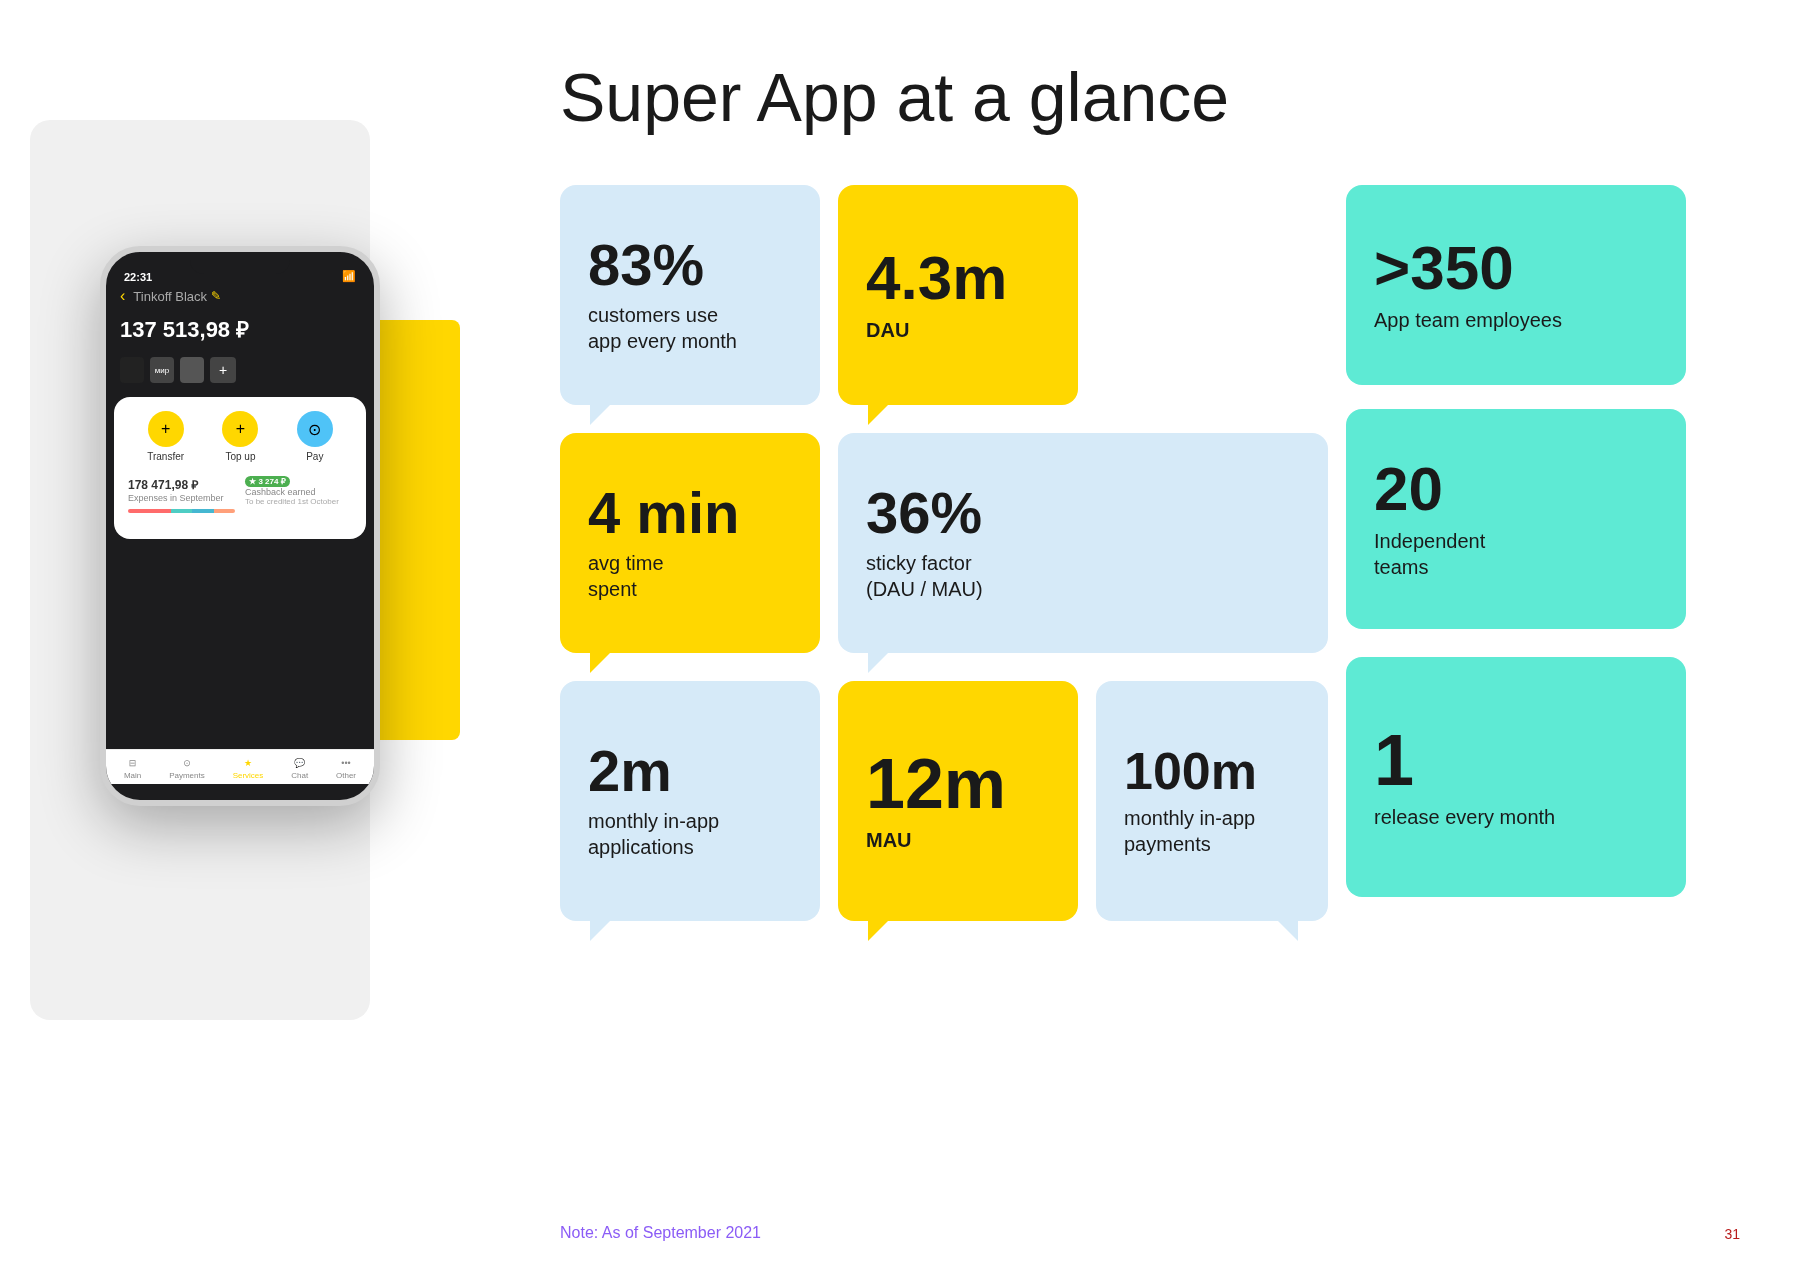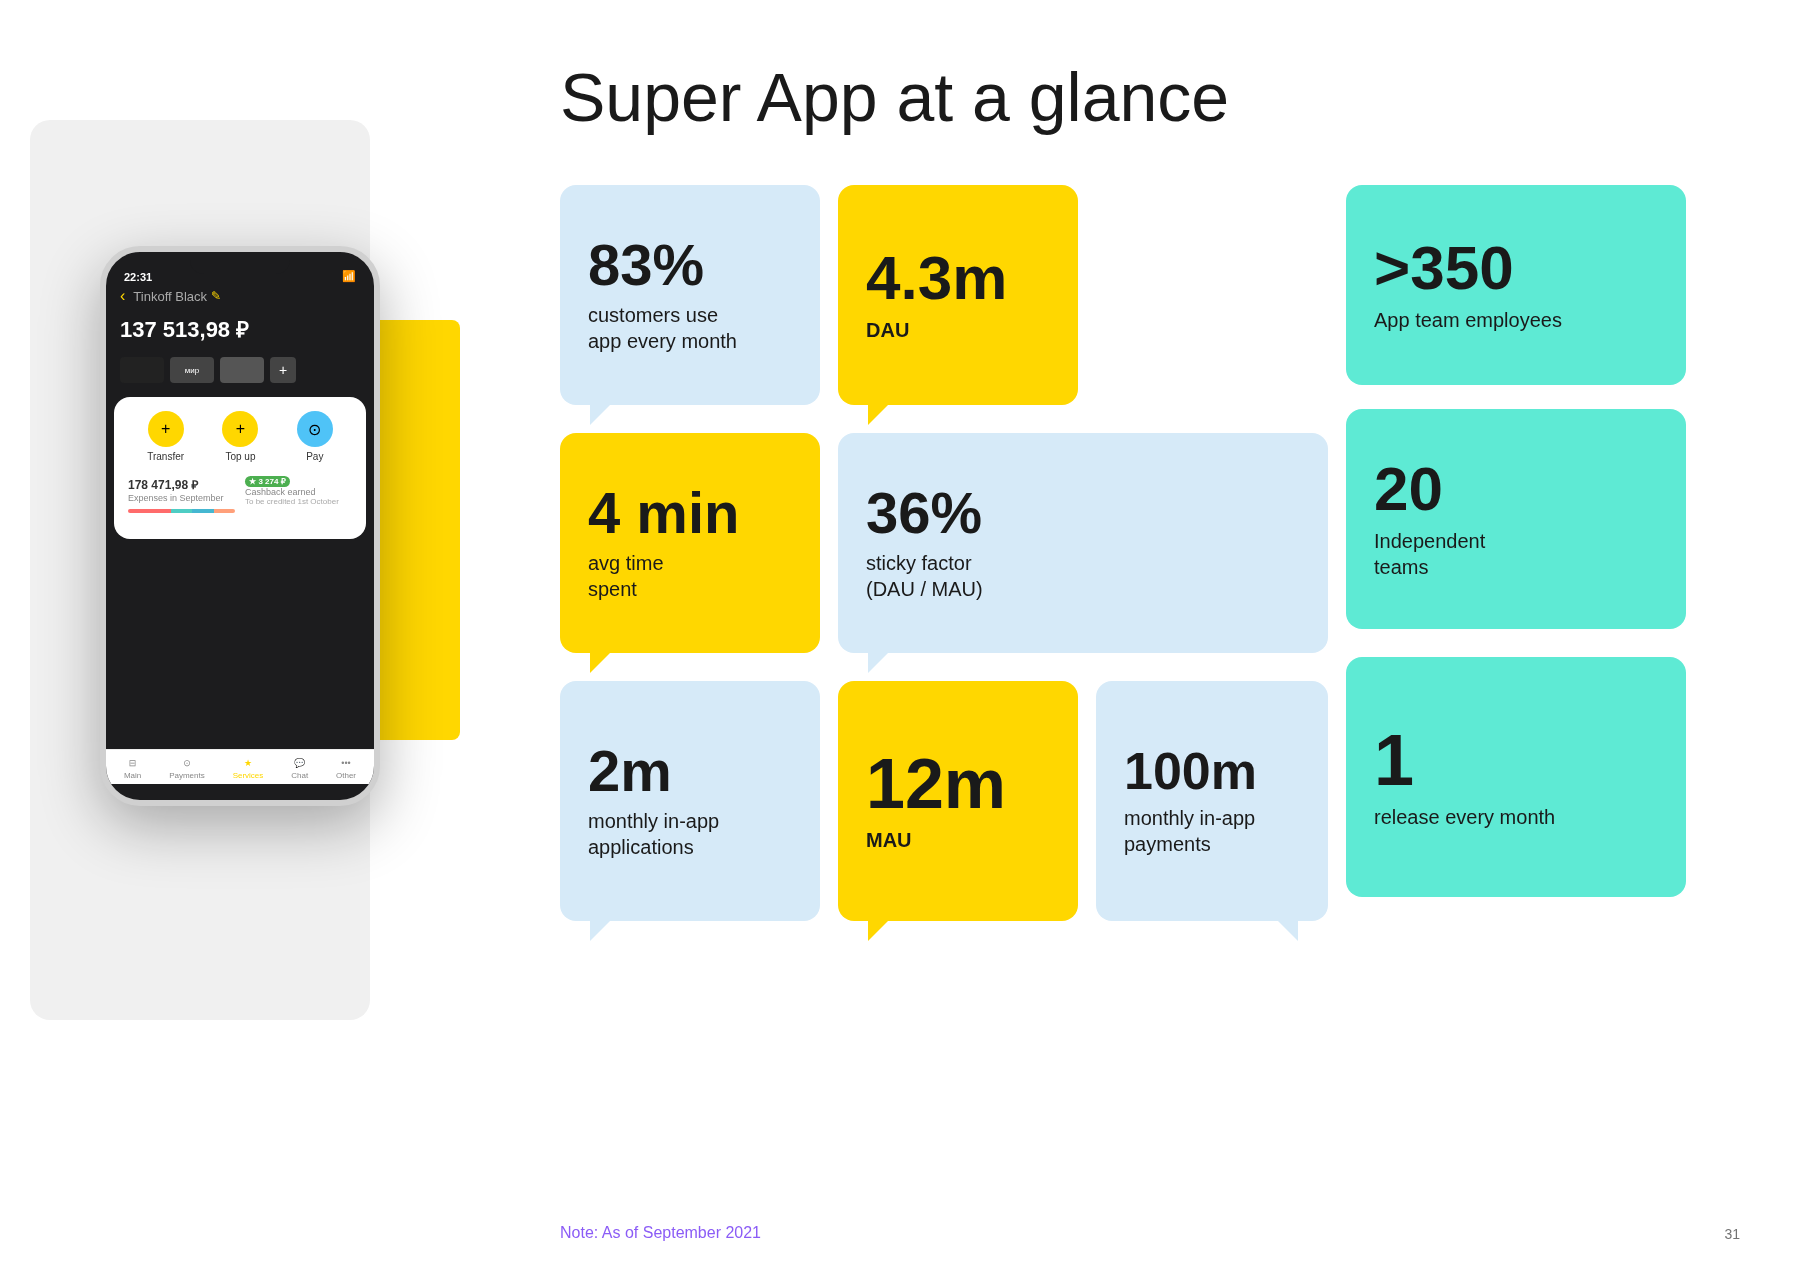--- a/index.html
+++ b/index.html
@@ -111,21 +111,21 @@
       margin-bottom: 14px;
     }
 
     .phone-cards {
       display: flex;
       gap: 6px;
       margin-bottom: 14px;
     }
 
     .phone-card-item {
-      width: 44px;
+      width: 24px;
       height: 26px;
       border-radius: 4px;
       background: #333;
     }
 
     .phone-card-item.black { background: #222; }
     .phone-card-item.mir { background: #444; font-size: 8px; color: white; display: flex; align-items: center; justify-content: center; }
     .phone-card-item.gray { background: #555; }
     .phone-card-add { width: 26px; height: 26px; border-radius: 4px; background: #444; display: flex; align-items: center; justify-content: center; color: white; font-size: 14px; }
 
@@ -529,15 +529,15 @@
 
     <div class="stat-box gray" style="left:786px; top:472px; width:340px; height:240px;">
       <div class="stat-number" style="font-size:72px; font-weight:800;">1</div>
       <div class="stat-label">release every month</div>
     </div>
 
   </div>
 
   <div class="note-text" style="position:absolute; bottom:30px; left:80px; font-size:16px; color:#8b5cf6;">Note: As of September 2021</div>
 
-  <div class="page-number" style="position:absolute; bottom:30px; right:60px; font-size:14px; color:#737373;">31</div>
+  <div class="page-number" style="position:absolute; bottom:30px; right:60px; font-size:14px; color:#b91c1c;">31</div>
 
 </div>
 
 </body></html>

